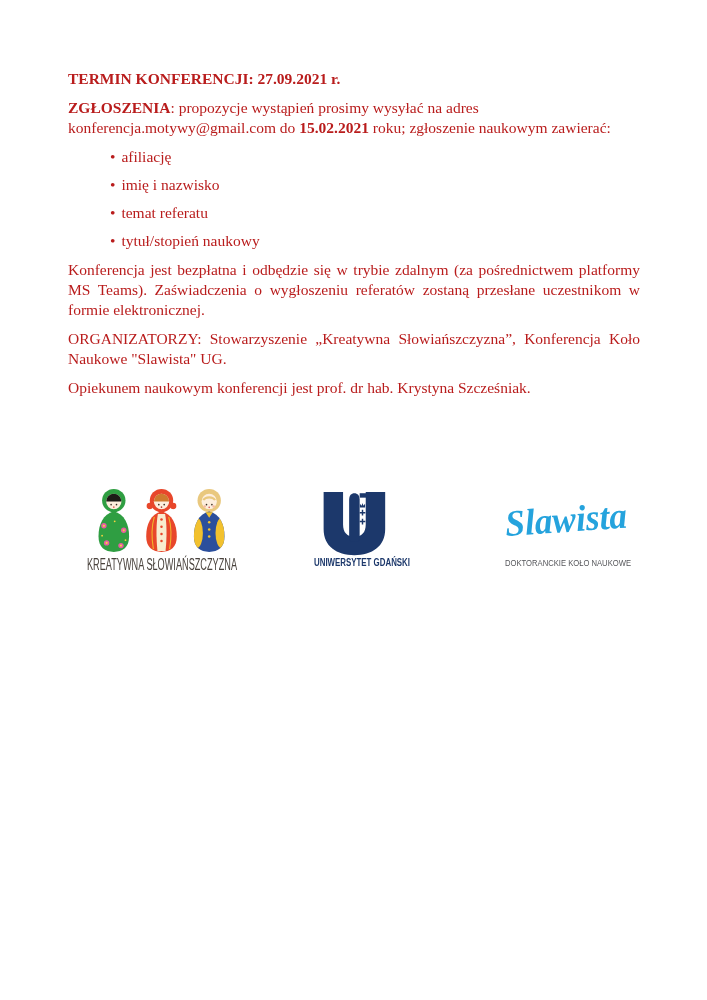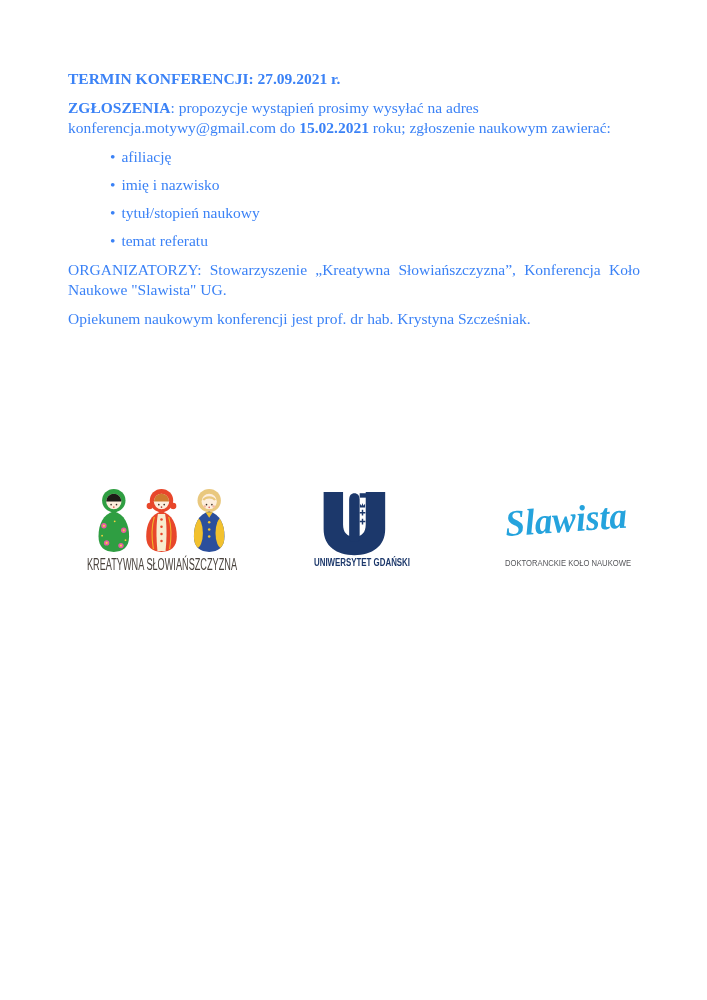--- a/index.html
+++ b/index.html
@@ -1,17 +1,17 @@
 <!DOCTYPE html>
 <html><head>
 <meta charset="utf-8">
 <style>
   html,body{margin:0;padding:0;background:#ffffff;}
   .page{position:relative;width:707px;height:1000px;background:#ffffff;overflow:hidden;
-        font-family:"Liberation Serif",serif;color:#3b82f6;}
+        font-family:"Liberation Serif",serif;color:#b91c1c;}
   .doc{position:absolute;left:68px;top:69px;width:572px;font-size:15.5px;line-height:20px;}
   .doc p{margin:0 0 9px 0;}
   .just{text-align:justify;}
   .b{font-weight:bold;}
   ul.blist{list-style:none;margin:0 0 9px 0;padding:0 0 0 42px;}
   ul.blist li{margin:0 0 8px 0;}
   .bullet{margin-right:6px;}
   .logo{position:absolute;}
   .logo-kreatywna{left:86px;top:486px;}
   .logo-ug{left:312px;top:479px;}
@@ -30,24 +30,25 @@
   <div class="doc">
 
     <p><span class="b">TERMIN KONFERENCJI: 27.09.2021 r.</span></p>
 
 
     <p><span class="b">ZGŁOSZENIA</span><span>: propozycje wystąpień prosimy wysyłać na adres</span><br><span>konferencja.motywy@gmail.com do </span><span class="b">15.02.2021</span><span> roku; zgłoszenie naukowym zawierać:</span></p>
 
     <ul class="blist">
       <li><span class="bullet">•</span><span>afiliację</span></li>
       <li><span class="bullet">•</span><span>imię i nazwisko</span></li>
+      <li><span class="bullet">•</span><span>temat referatu</span></li>
       <li><span class="bullet">•</span><span>tytuł/stopień naukowy</span></li>
-      <li><span class="bullet">•</span><span>temat referatu</span></li>
     </ul>
 
+    <p class="just">Konferencja jest bezpłatna i odbędzie się w trybie zdalnym (za pośrednictwem platformy MS Teams). Zaświadczenia o wygłoszeniu referatów zostaną przesłane uczestnikom w formie elektronicznej.</p>
 
     <p class="just">ORGANIZATORZY: Stowarzyszenie „Kreatywna Słowiańszczyzna”, Konferencja Koło Naukowe "Slawista" UG.</p>
 
     <p>Opiekunem naukowym konferencji jest prof. dr hab. Krystyna Szcześniak.</p>
   </div>
 
   <svg class="logo logo-kreatywna" width="152" height="88" viewBox="0 0 152 88">
     <g transform="translate(8,2) scale(0.9)">
 
       <g transform="translate(1,0)">

